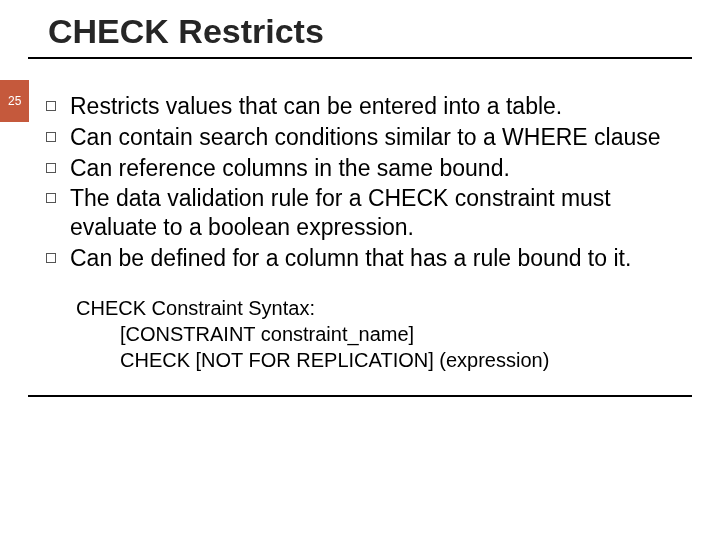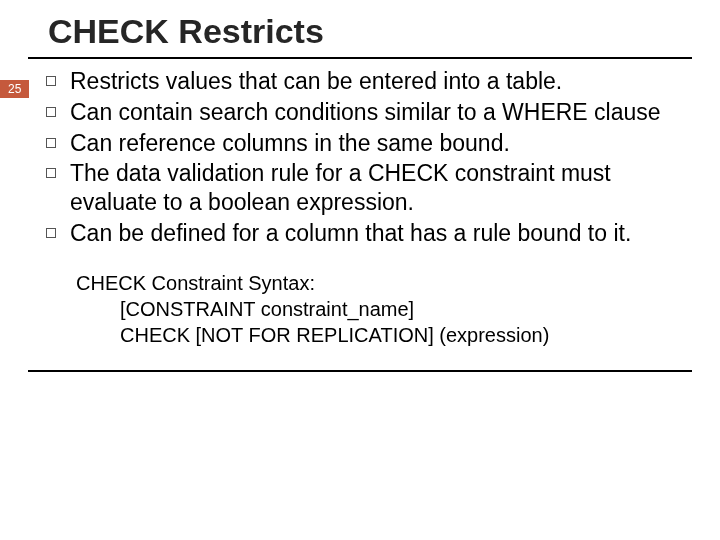--- a/index.html
+++ b/index.html
@@ -23,25 +23,26 @@
     border-top: 2px solid #000;
     margin: 0 28px 0 28px;
   }
   .page-badge {
     position: absolute;
     left: 0;
     top: 80px;
     background: #c5593c;
     color: #fff;
     font-size: 12px;
-    padding: 2px 8px;
+    padding: 14px 8px;
     font-family: Arial, sans-serif;
   }
   .content {
     padding: 8px 16px 0 70px;
+    margin-top: 25px;
   }
   ul.bullets {
     list-style: none;
   }
   ul.bullets li {
     position: relative;
     font-size: 23px;
     line-height: 1.25;
     color: #000;
     padding-left: 0;

